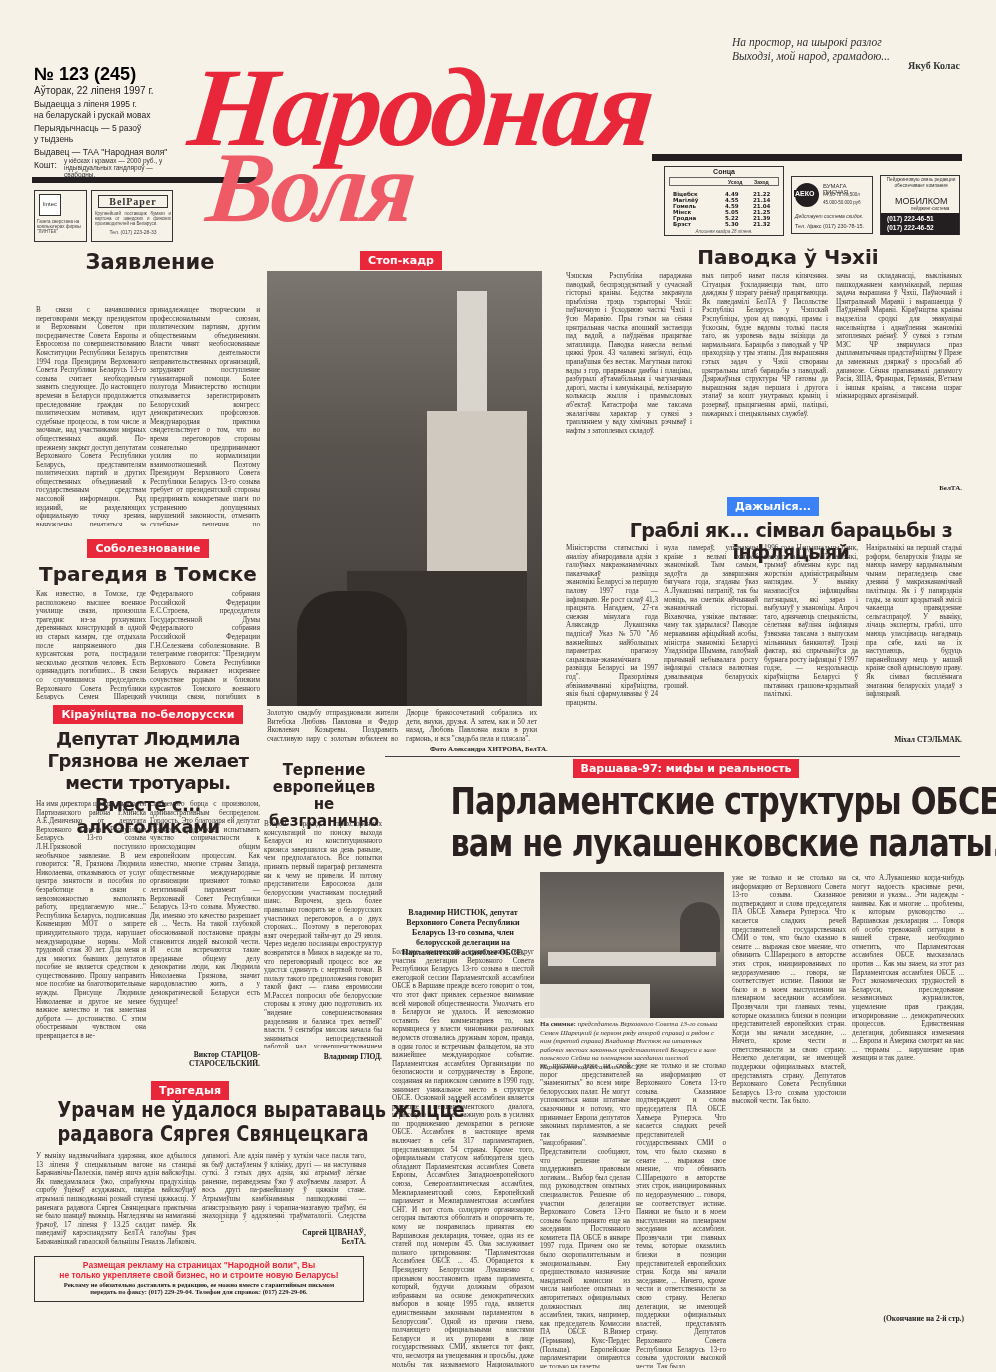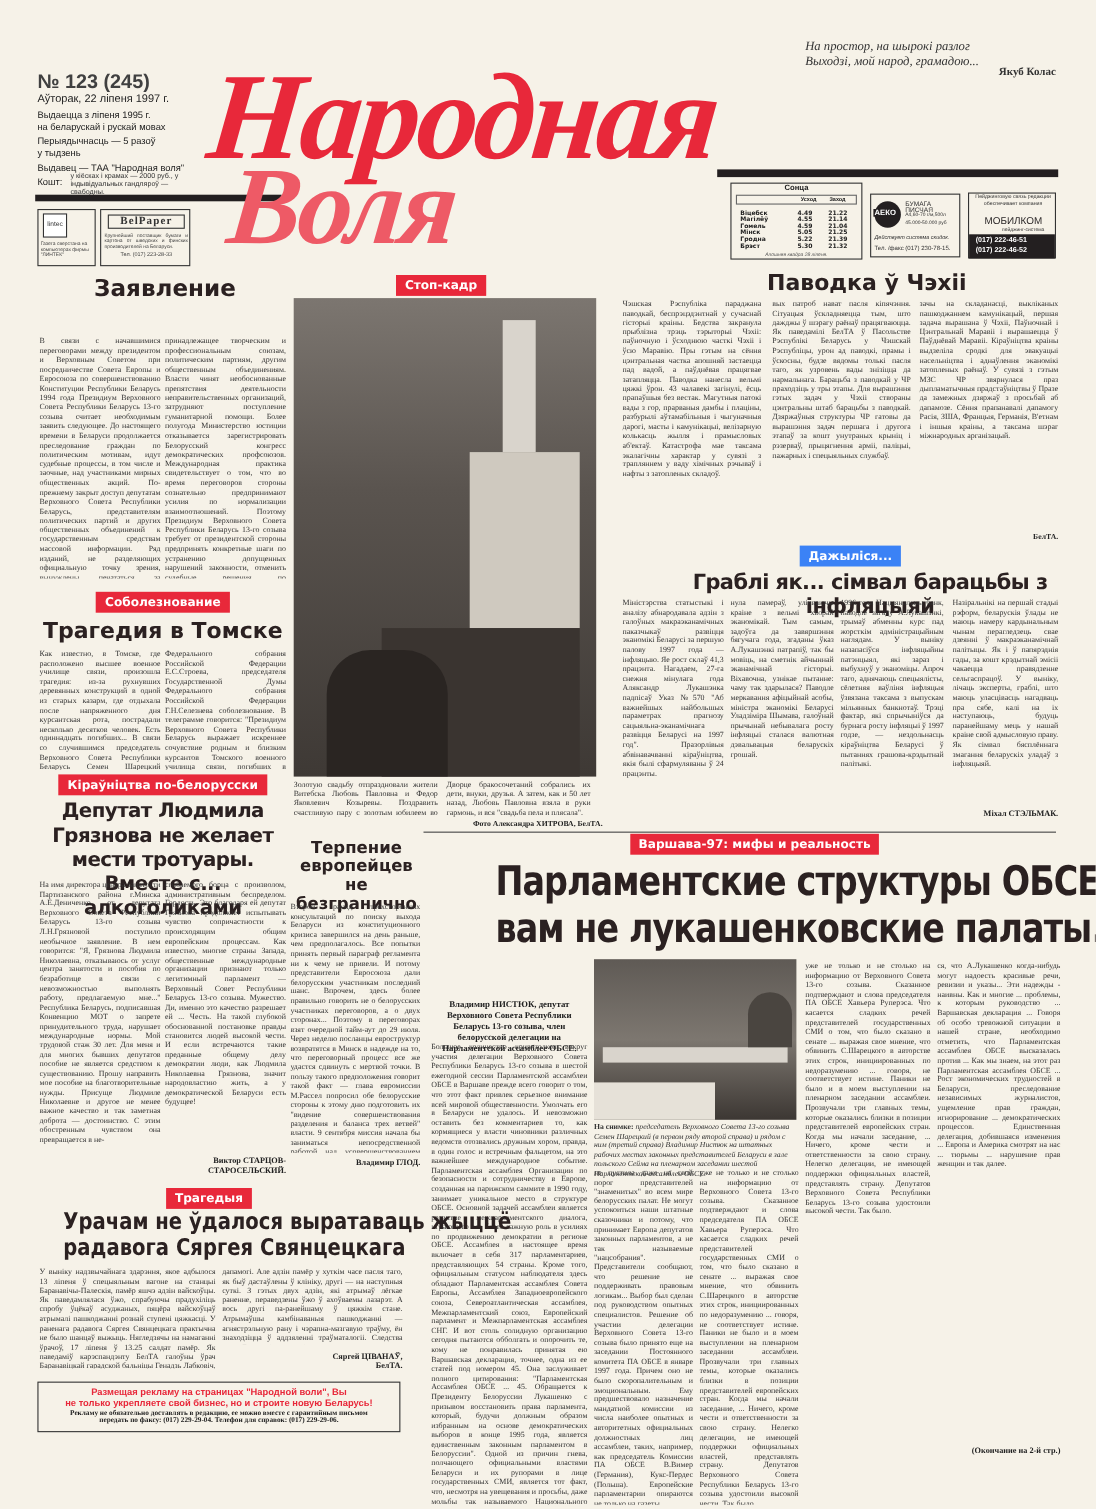--- a/index.html
+++ b/index.html
@@ -14,21 +14,21 @@
   .bar { background: #231f20; }
   .caption { font-style: italic; font-size: 7px; line-height: 8.5px; color: #333; }
   .photo { background: linear-gradient(180deg, #7c7670 0%, #5a544f 40%, #3e3935 100%); }
   .rule { background: #444; height: 1px; }
   .box { border: 1px solid #333; background: #f6f2e8; }
 </style>
 </head>
 <body>
 
 <div class="abs" style="left:0;top:0;width:996px;height:240px;">
-  <div class="abs sans" style="left:34px;top:64px;font-size:18px;font-weight:bold;color:#404040;">№ 123 (245)</div>
+  <div class="abs sans" style="left:34px;top:64px;font-size:18px;font-weight:bold;color:#000000;">№ 123 (245)</div>
   <div class="abs sans" style="left:34px;top:85px;font-size:10px;color:#222;">Аўторак, 22 ліпеня 1997 г.</div>
   <div class="abs sans" style="left:34px;top:99px;font-size:8.5px;color:#222;">Выдаецца з ліпеня 1995 г.</div>
   <div class="abs sans" style="left:34px;top:110px;font-size:8.5px;color:#222;">на беларускай і рускай мовах</div>
   <div class="abs sans" style="left:34px;top:123px;font-size:8.5px;color:#222;">Перыядычнасць — 5 разоў</div>
   <div class="abs sans" style="left:34px;top:134px;font-size:8.5px;color:#222;">у тыдзень</div>
   <div class="abs sans" style="left:34px;top:147px;font-size:8.5px;color:#222;">Выдавец — ТАА "Народная воля"</div>
   <div class="abs sans" style="left:34px;top:160px;font-size:8.5px;color:#222;">Кошт:</div>
   <div class="abs sans" style="left:64px;top:157px;width:104px;font-size:6.5px;line-height:7.2px;color:#333;">у кіёсках і крамах — 2000 руб., у індывідуальных гандляроў — свабодны.</div>
   <div class="abs bar" style="left:32px;top:177px;width:224px;height:6px;"></div>
 

